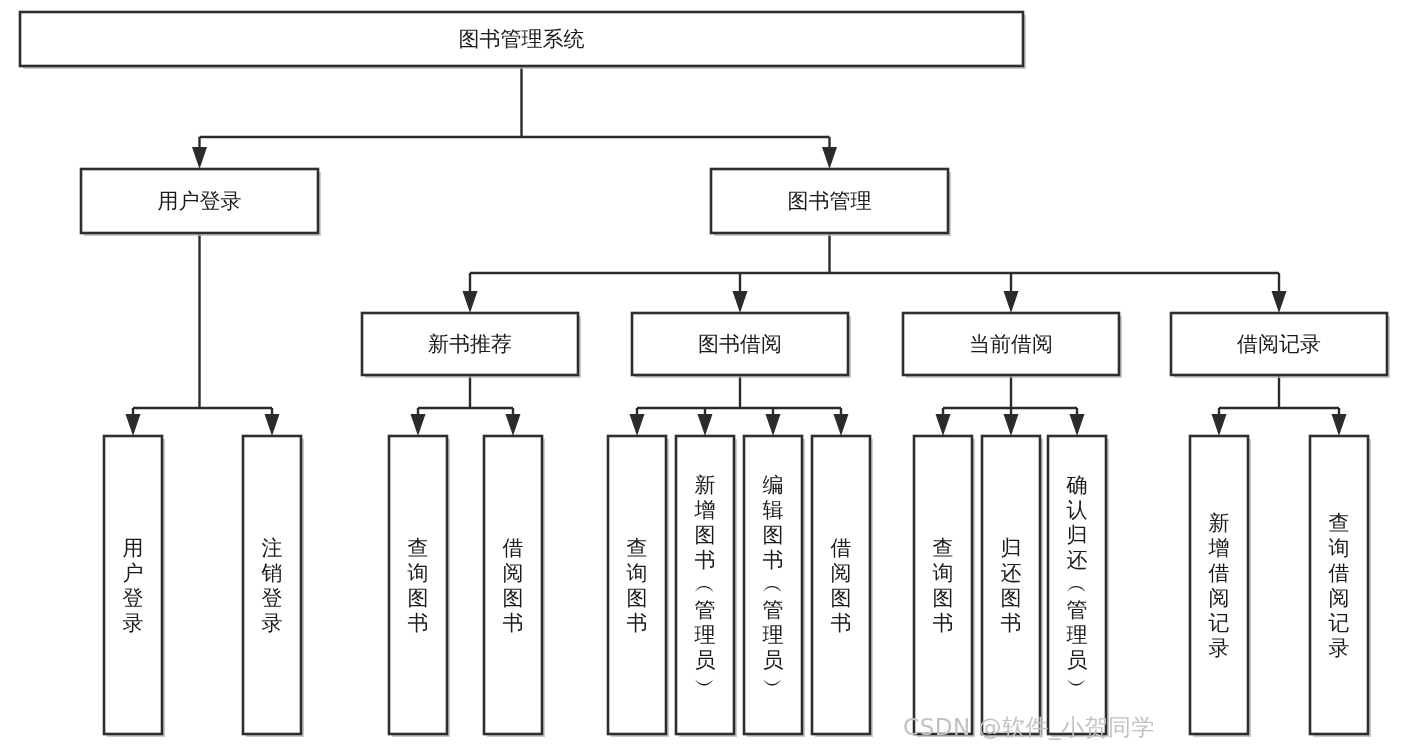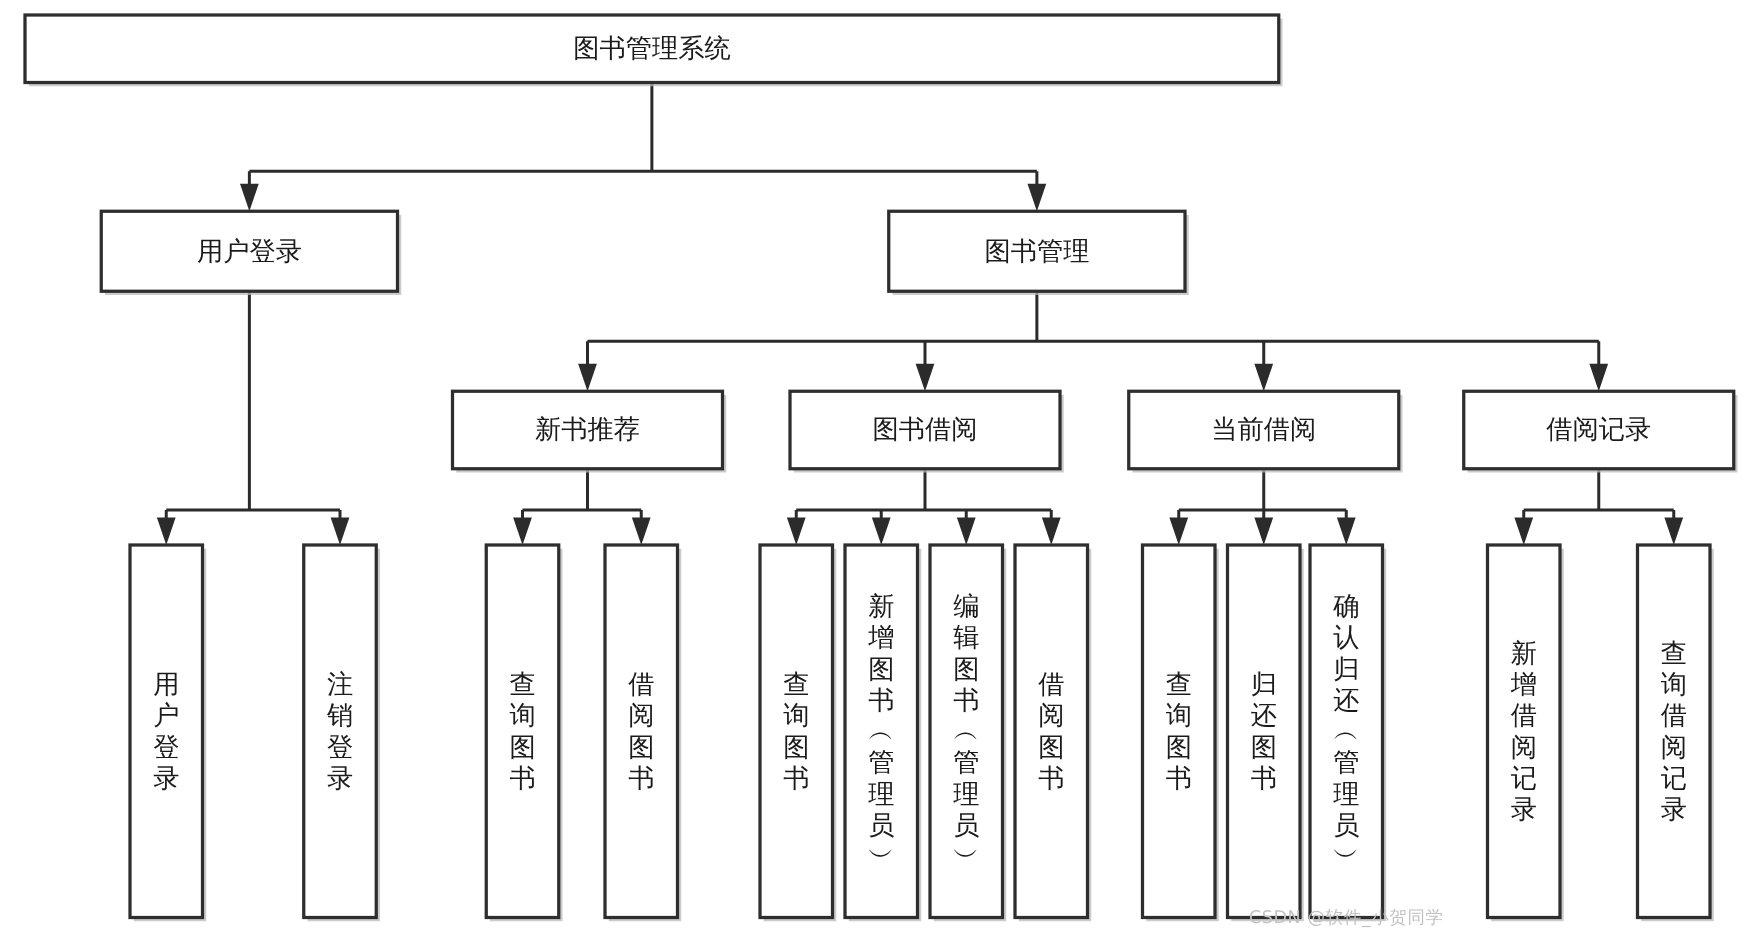--- a/index.html
+++ b/index.html
@@ -56,21 +56,21 @@
     font-family: "DejaVu Sans", "Liberation Sans", sans-serif;
     font-size: 21px;
     fill: #1b1b1b;
     text-anchor: middle;
   }
   .watermark {
     position: absolute;
     right: 8px;
     bottom: 4px;
     font-family: "DejaVu Sans", "Liberation Sans", sans-serif;
-    font-size: 14px;
+    font-size: 23px;
     color: #c2c2c2;
     letter-spacing: 0.5px;
     white-space: nowrap;
     user-select: none;
   }
 </style>
 </head>
 <body>
 
 <div id="diagram-root">

